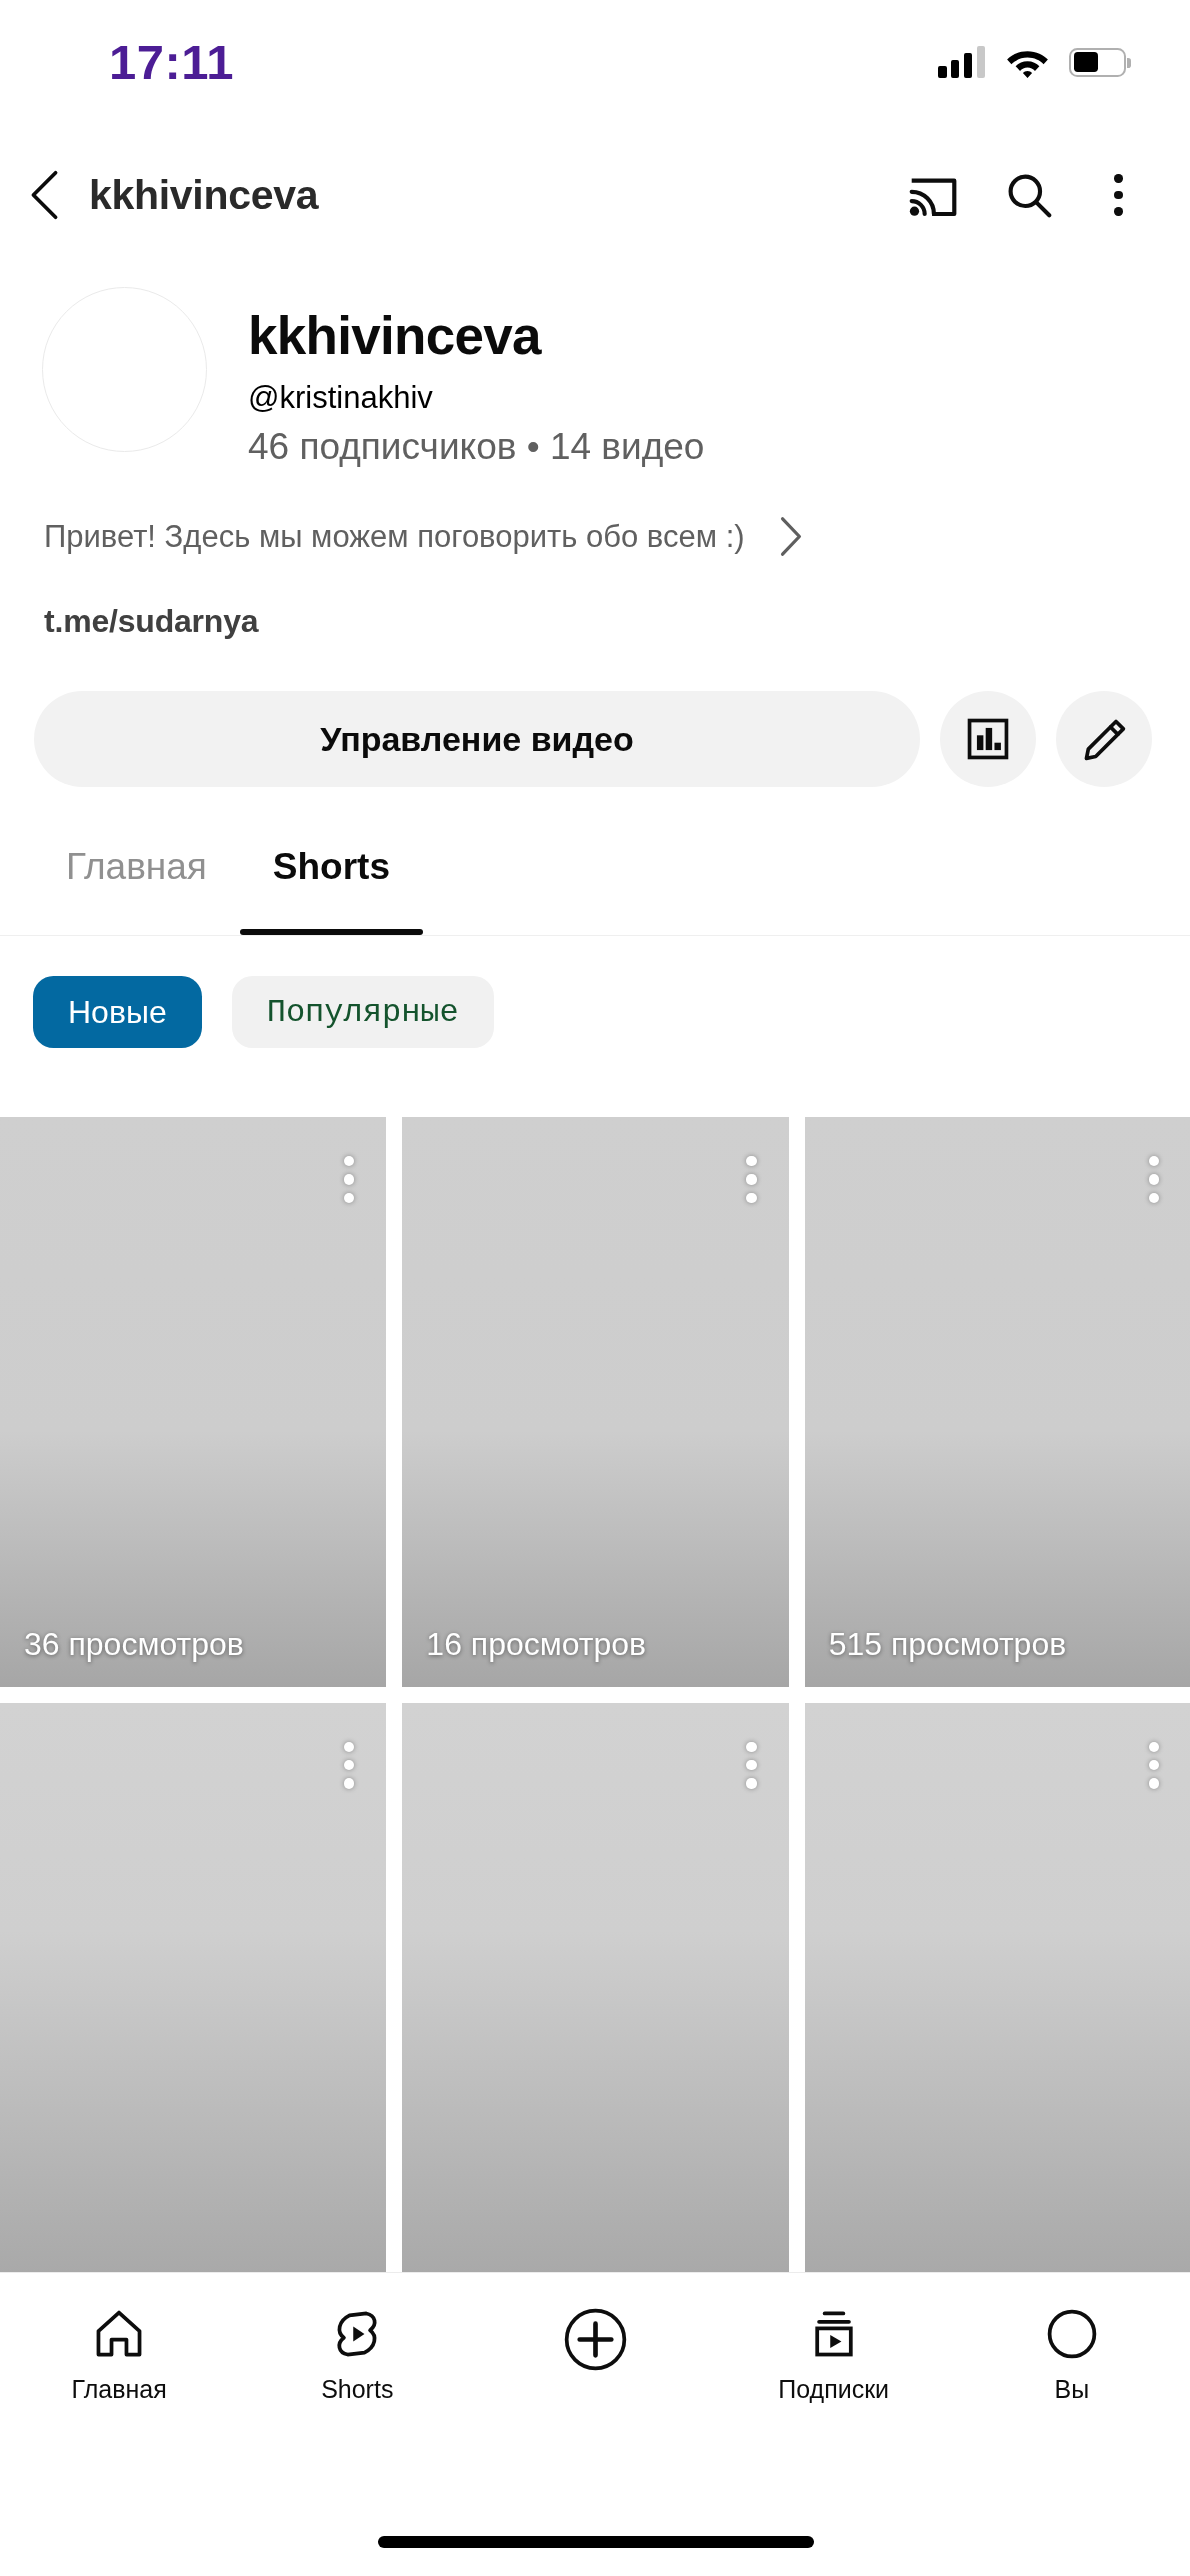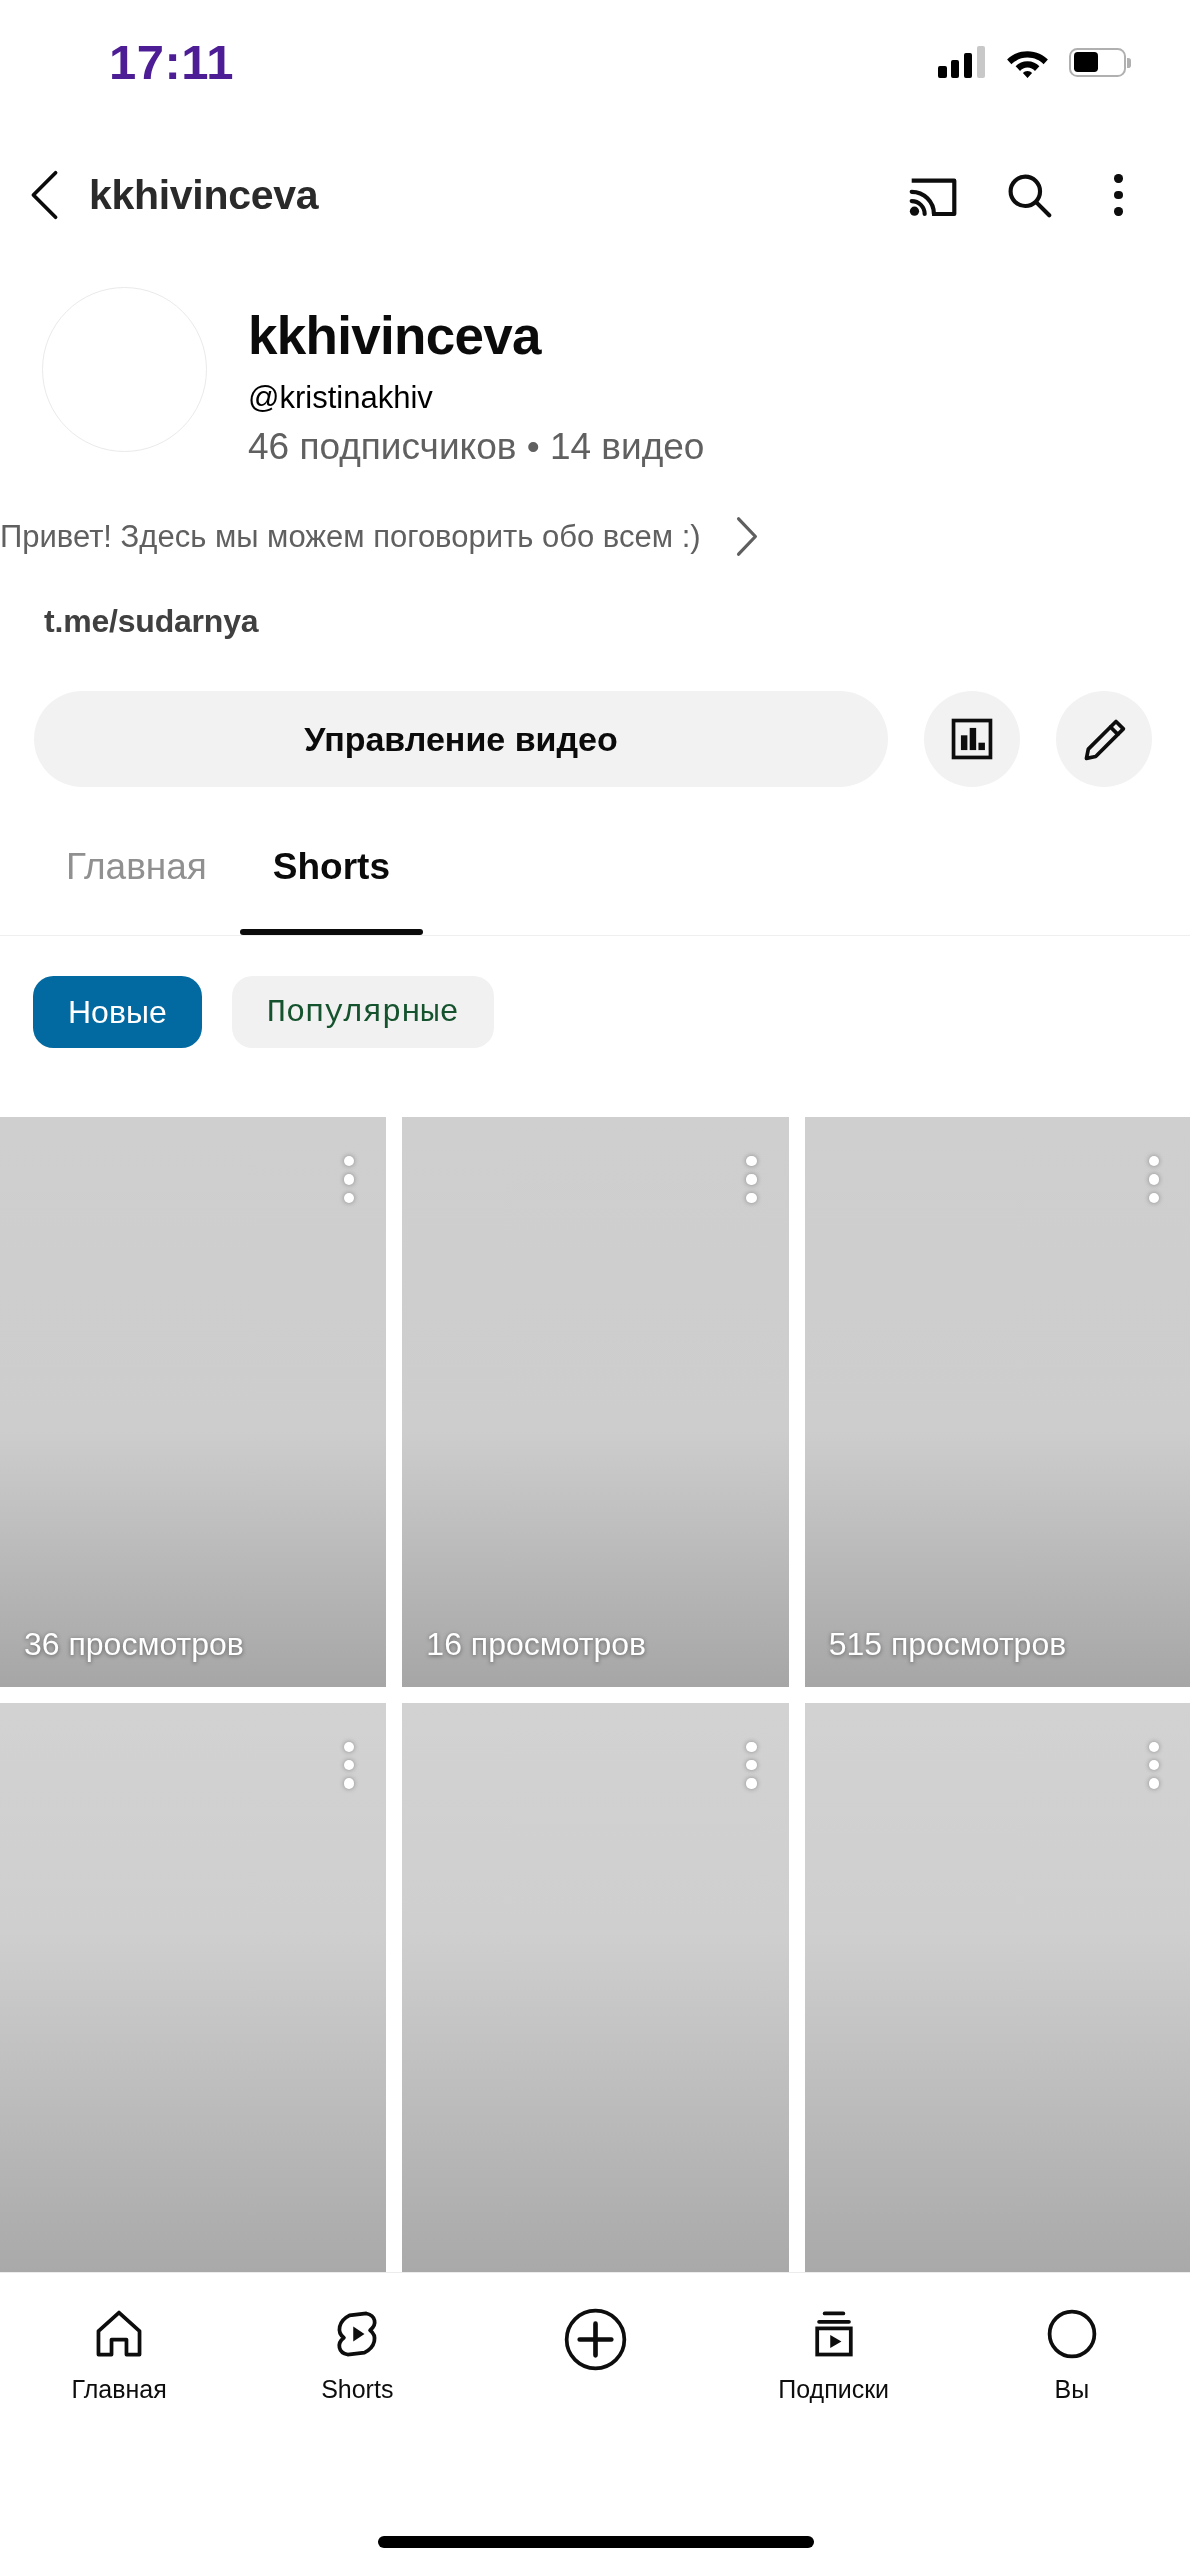--- a/index.html
+++ b/index.html
@@ -71,34 +71,34 @@
   .phandle {
     font-size:31px; color:#000000; margin-top:13px; line-height:1.25;
   }
   .pstats {
     font-size:37px; color:#606060; margin-top:6.5px; line-height:1.25;
   }
 
   
   .bio {
     position:absolute; top:515px; left:0; width:1191px;
-    display:flex; align-items:center; 
+    display:flex; align-items:center; padding-left:44px;
   }
   .bio-text { font-size:31px; color:#606060; }
   .bio-chev { margin-left:32px; display:flex; align-items:center; }
 
   .link {
     position:absolute; top:603px; left:44px;
     font-size:32px; font-weight:700; color:#404040; letter-spacing:-0.2px;
   }
 
   
   .actions {
     position:absolute; top:691px; left:0; width:1191px;
-    display:flex; align-items:center; padding:0 39px 0 34px; gap:36px;
+    display:flex; align-items:center; padding:0 39px 0 34px; gap:20px;
   }
   .manage-btn {
     flex:1; height:96px; border-radius:48px; background:#f2f2f2;
     display:flex; align-items:center; justify-content:center;
     font-size:34px; font-weight:600; color:#0b0b0b; border:none;
     font-family:"Liberation Sans", sans-serif;
   }
   .circ-btn {
     width:96px; height:96px; border-radius:50%; background:#f2f2f2;
     display:flex; align-items:center; justify-content:center; flex:0 0 auto;

